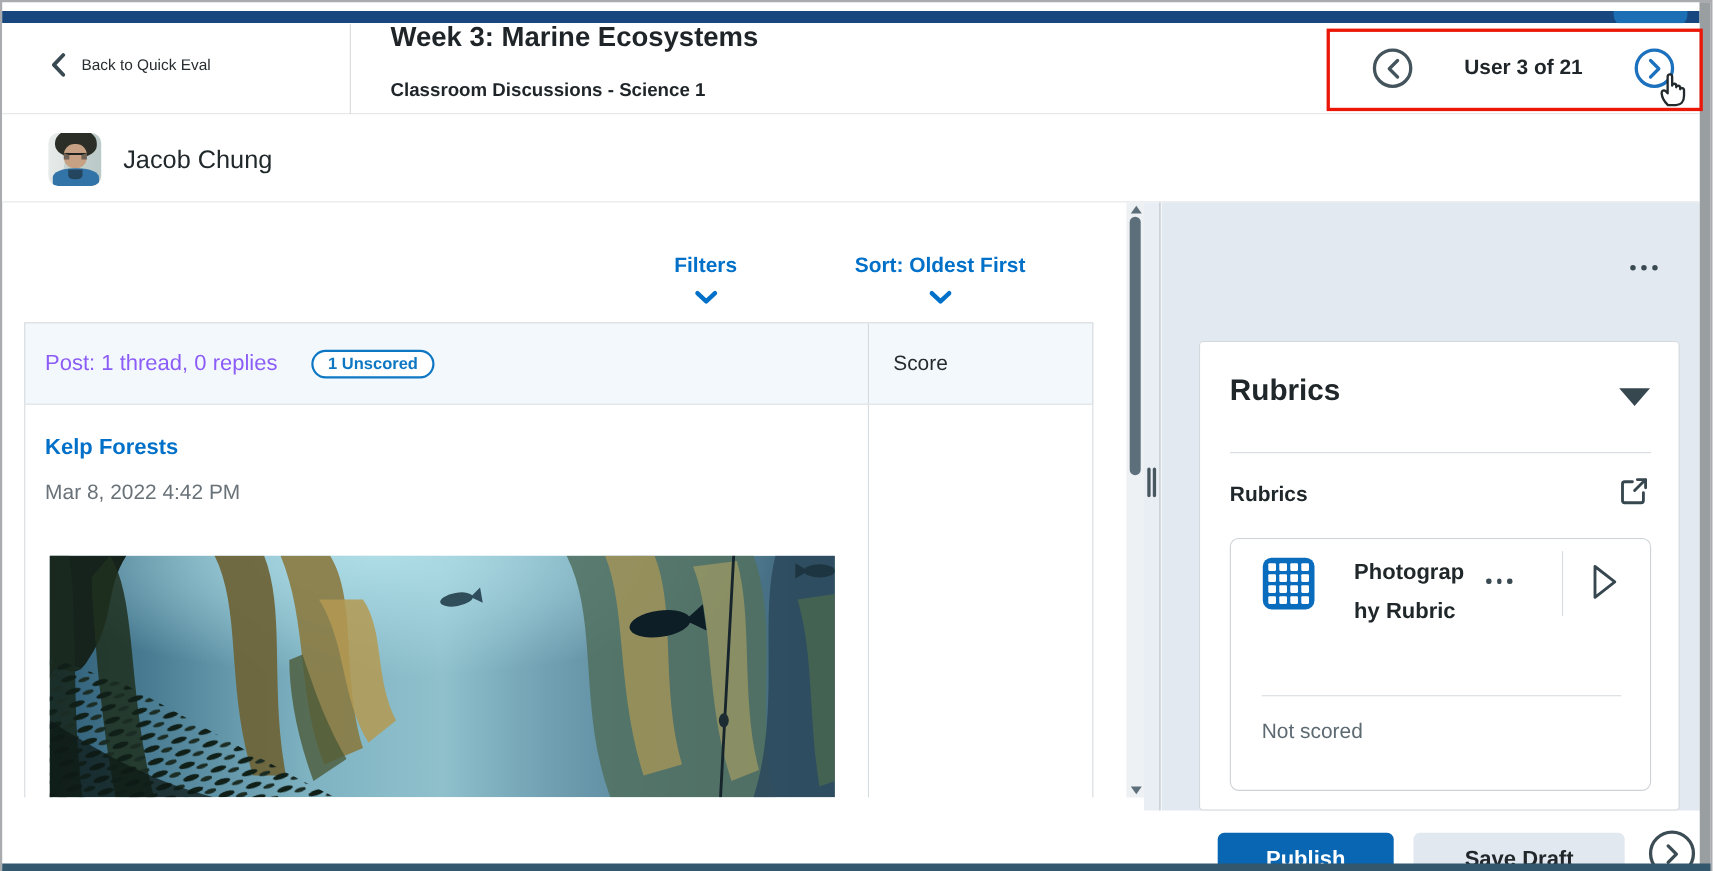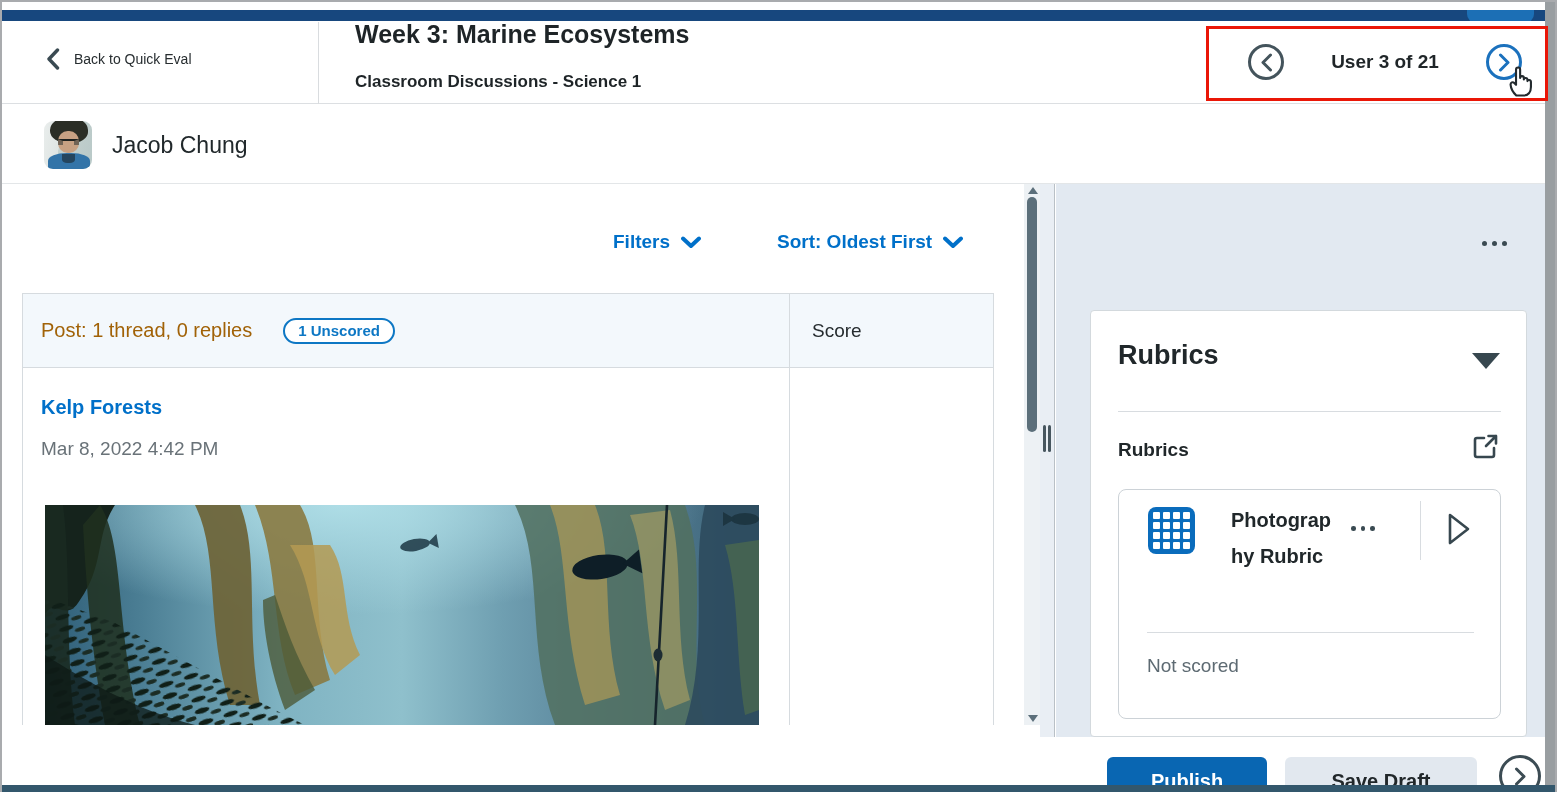--- a/index.html
+++ b/index.html
@@ -35,30 +35,30 @@
   .avatar{left:44px;top:121px;width:48px;height:48px;border-radius:9px;overflow:hidden;
           background:linear-gradient(100deg,#e9edec 0%,#dfe5e3 34%,#c6d2cf 35%,#b9c9c8 100%);}
   .avatar .hair{position:absolute;left:6px;top:-4px;width:38px;height:26px;border-radius:50% 50% 42% 46%;background:#2b2e26;}
   .avatar .face{position:absolute;left:14px;top:10px;width:21px;height:22px;border-radius:46%;background:#c7a183;}
   .avatar .glasses{position:absolute;left:14px;top:18px;width:21px;height:6px;border-top:2px solid #1d211f;border-left:5px solid rgba(40,50,48,.55);border-right:5px solid rgba(40,50,48,.55);}
   .avatar .shirt{position:absolute;left:4px;top:32px;width:42px;height:18px;border-radius:45% 45% 0 0;background:#3374a8;}
   .avatar .collar{position:absolute;left:18px;top:33px;width:13px;height:9px;background:#24455e;border-radius:0 0 40% 40%;}
   .user-name{left:112px;top:132px;font-size:23px;color:#21282b;}
 
   
-  .dd-link{display:flex;align-items:center;gap:11px;cursor:pointer;}
+  .dd-link{display:flex;align-items:center;gap:11px;cursor:pointer;flex-direction:column;}
   .dd-link span{font-size:19px;font-weight:bold;color:#0070c9;}
   .filters-dd{left:613px;top:231px;}
   .sort-dd{left:777px;top:231px;}
 
   
   .ptable{left:22px;top:293px;width:972px;}
   .ptable-head{display:flex;height:75px;background:#f3f8fc;border:1px solid #d6dbdf;}
   .cell-post{width:766px;display:flex;align-items:center;padding-left:18px;}
-  .cell-post .label{font-size:20px;color:#a16207;}
+  .cell-post .label{font-size:20px;color:#8b5cf6;}
   .badge{margin-left:31px;border:2px solid #0d77c4;border-radius:14px;padding:2px 13px 3px;font-size:15px;font-weight:bold;color:#0d77c4;background:#fff;}
   .cell-score{flex:1;border-left:1px solid #d6dbdf;display:flex;align-items:center;padding-left:22px;}
   .cell-score .label{font-size:19px;color:#262c2f;}
   .ptable-body{position:relative;height:357px;border-left:1px solid #d6dbdf;border-right:1px solid #d6dbdf;background:#fff;overflow:hidden;}
   .body-vdiv{position:absolute;left:766px;top:0;width:1px;height:100%;background:#d6dbdf;}
   .post-title{position:absolute;left:18px;top:28px;font-size:20px;font-weight:bold;color:#0070c9;cursor:pointer;}
   .post-date{position:absolute;left:18px;top:70px;font-size:19px;color:#697278;}
   .kelp{position:absolute;left:22px;top:137px;width:714px;height:220px;overflow:hidden;}
 
   

